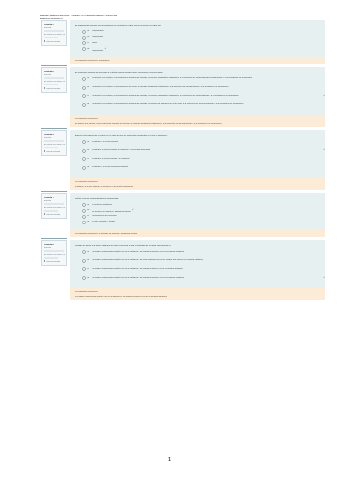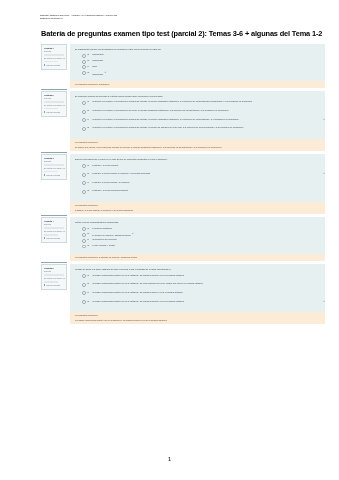--- a/index.html
+++ b/index.html
@@ -206,21 +206,20 @@
 </head>
 <body>
 
 <div class="page">
 
   <div class="doc-header">
     <div class="line">SISTEMA JURÍDICO ESPAÑOL - ACCESO A LA FUNCIÓN PÚBLICA / GRADO EN</div>
     <div class="line">DERECHO PROCESAL I</div>
   </div>
 
-  <div class="doc-title">Batería de preguntas examen tipo test (parcial 2): Temas 3-6 + algunas del Tema 1-2</div>
 
   <div id="questions-container">
       <div class="qwrap">
         <div class="qrow">
           <div class="qinfo">
             <div class="l b">Pregunta 1</div>
             <div class="l dim">Correcta</div>
             <div class="bar w2"></div>
             <div class="l dim">Se puntúa 1,00 sobre 1,00</div>
             <div class="bar w3"></div>

